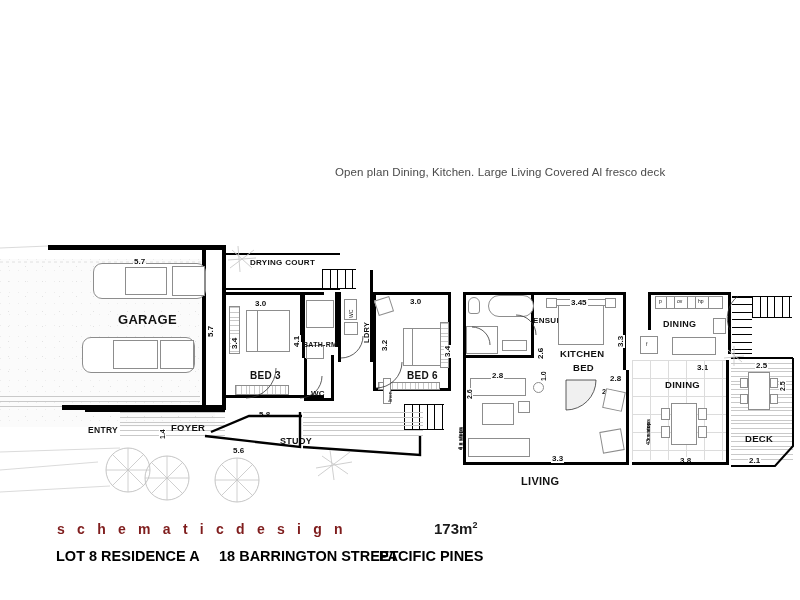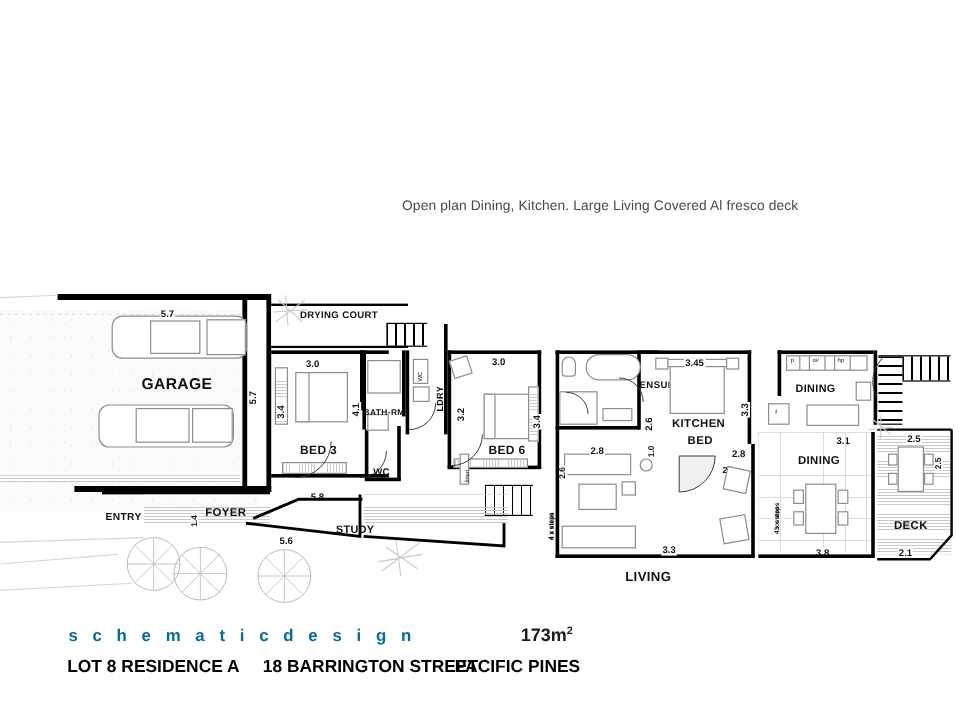--- a/index.html
+++ b/index.html
@@ -18,21 +18,21 @@
   }
   .features-line{
     position:absolute;left:335px;
     font-size:11.5px;color:#4a4a4a;letter-spacing:0.1px;white-space:nowrap;
   }
   .features-line.l1{top:166px;}
   .features-line.l2{top:193px;}
 
   .schematic{
     position:absolute;left:57px;top:521px;
-    font-size:14px;font-weight:bold;letter-spacing:4.2px;color:#0369a1;
+    font-size:14px;font-weight:bold;letter-spacing:4.2px;color:#7f1d1d;
   }
   .area{
     position:absolute;left:434px;top:520px;
     font-size:15px;font-weight:bold;color:#1a1a1a;
   }
   .area sup{font-size:9px;}
   .footline{
     position:absolute;top:548px;
     font-size:14.5px;font-weight:bold;color:#000;white-space:nowrap;
   }

